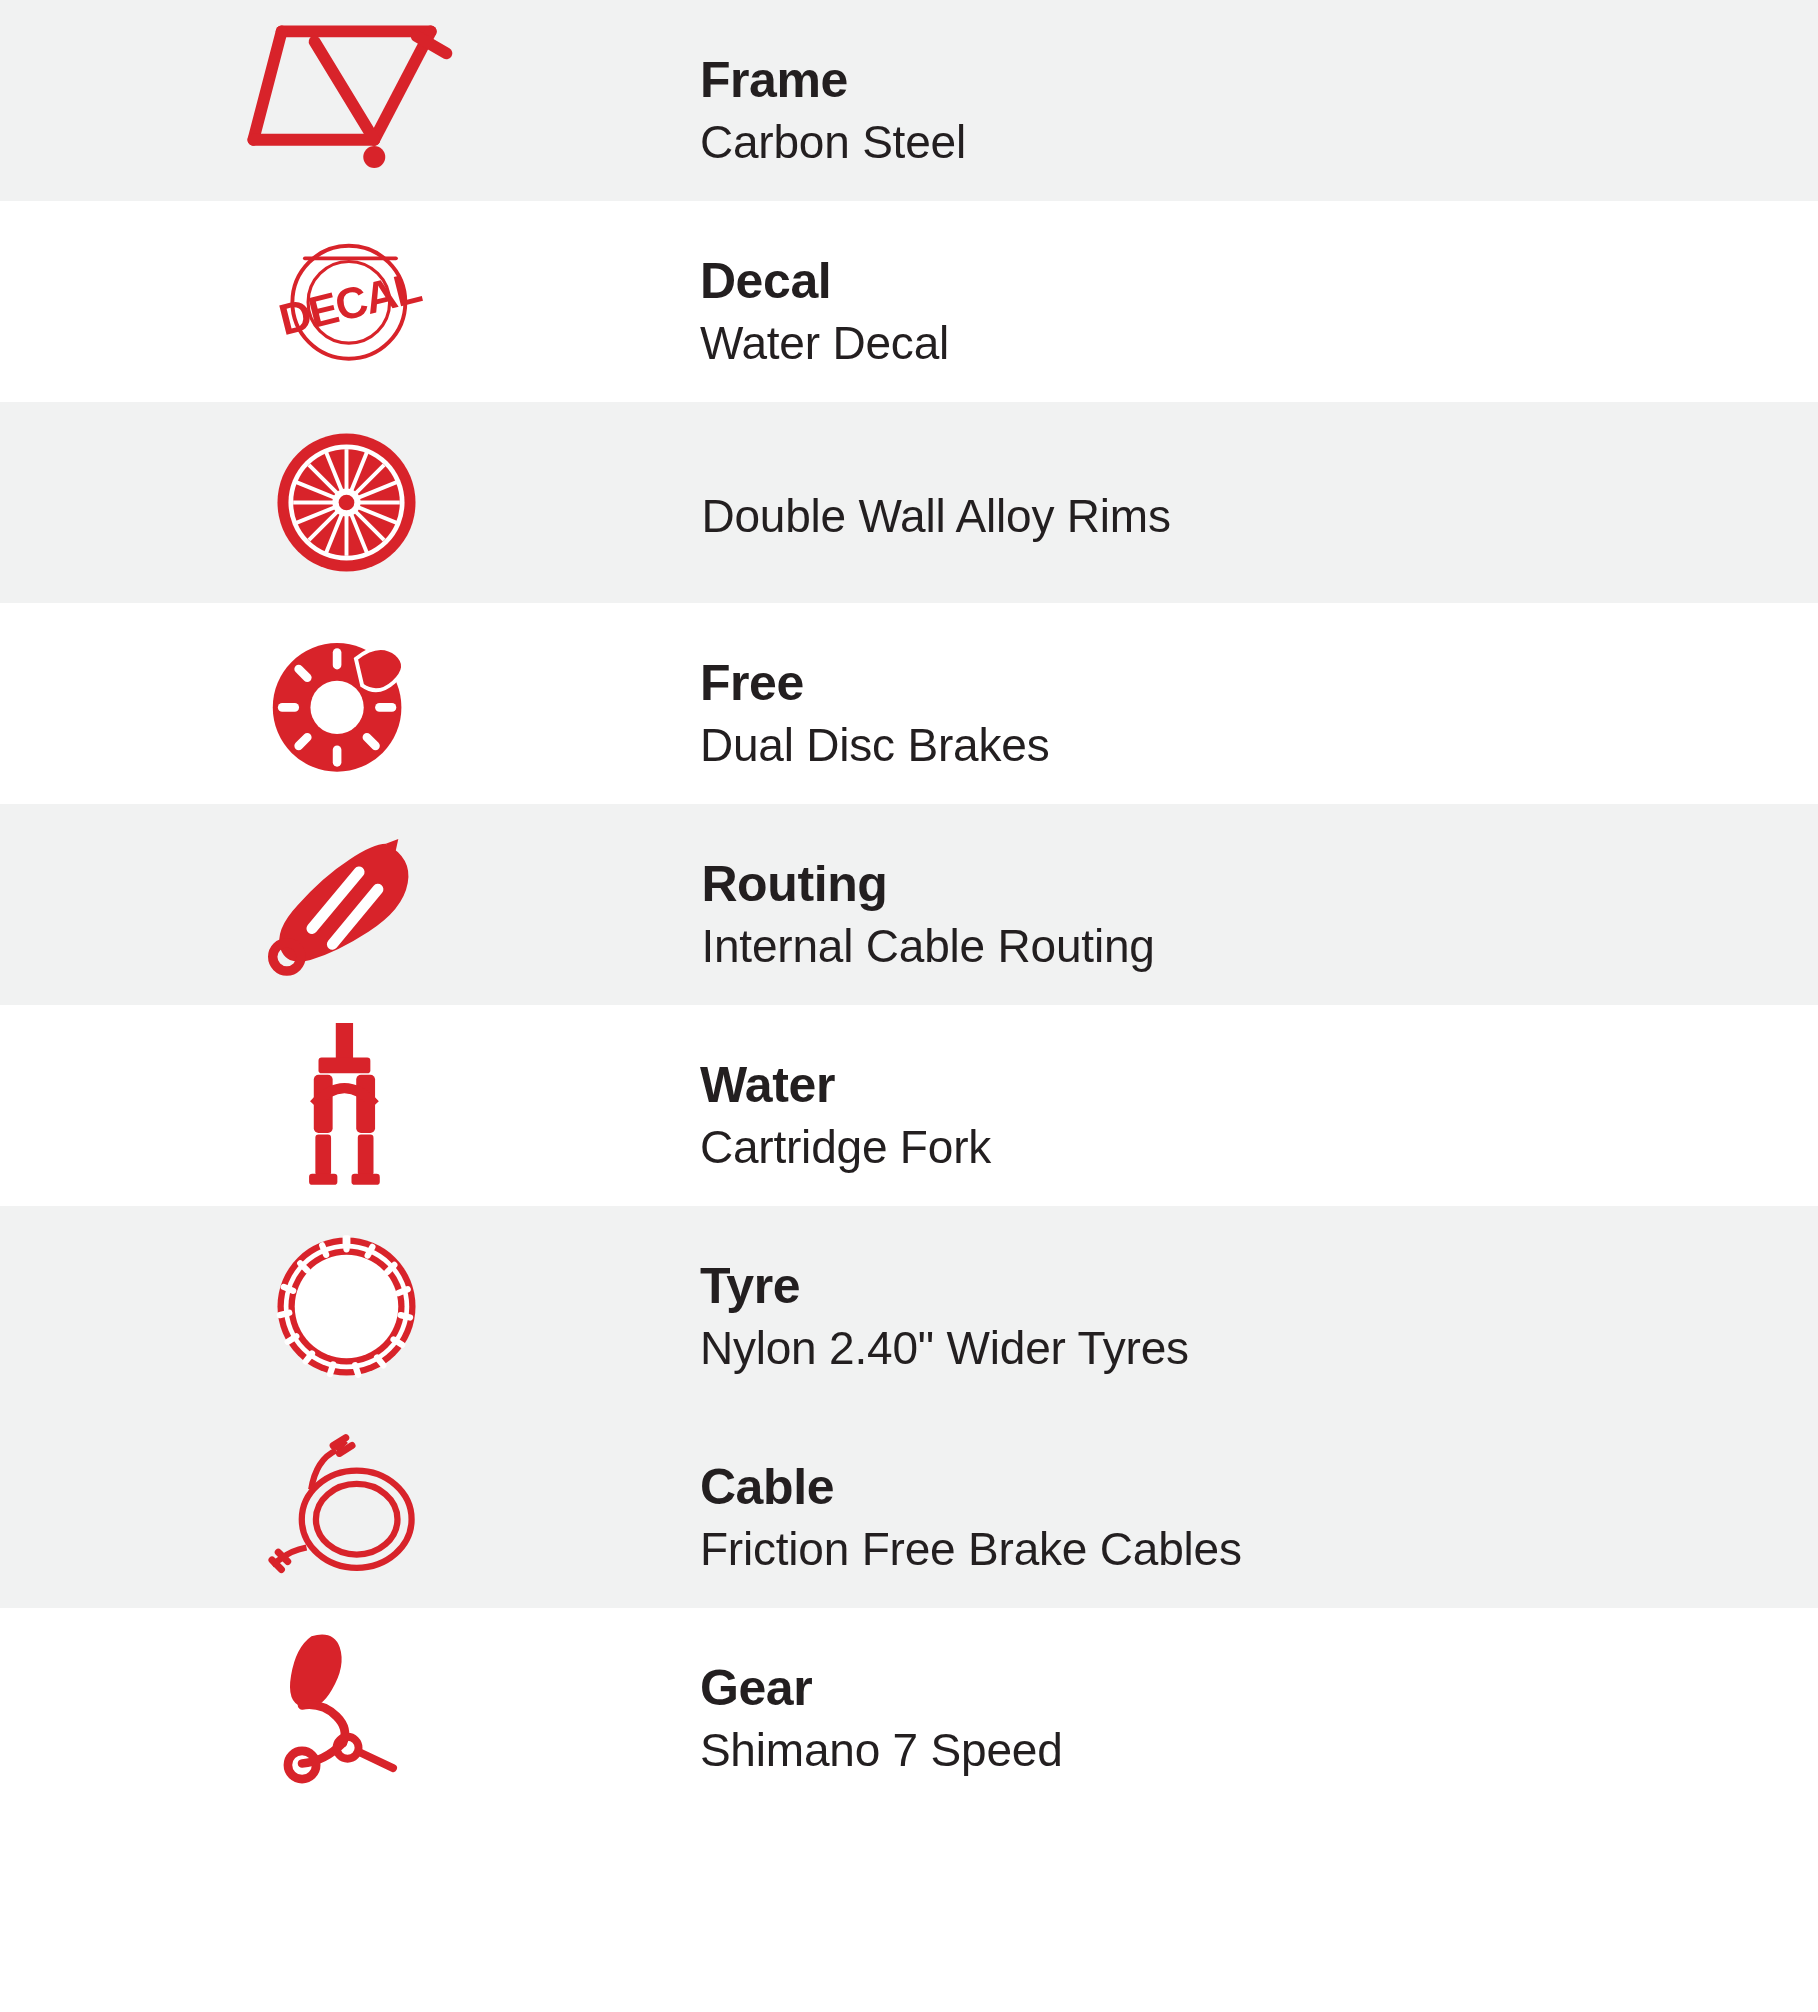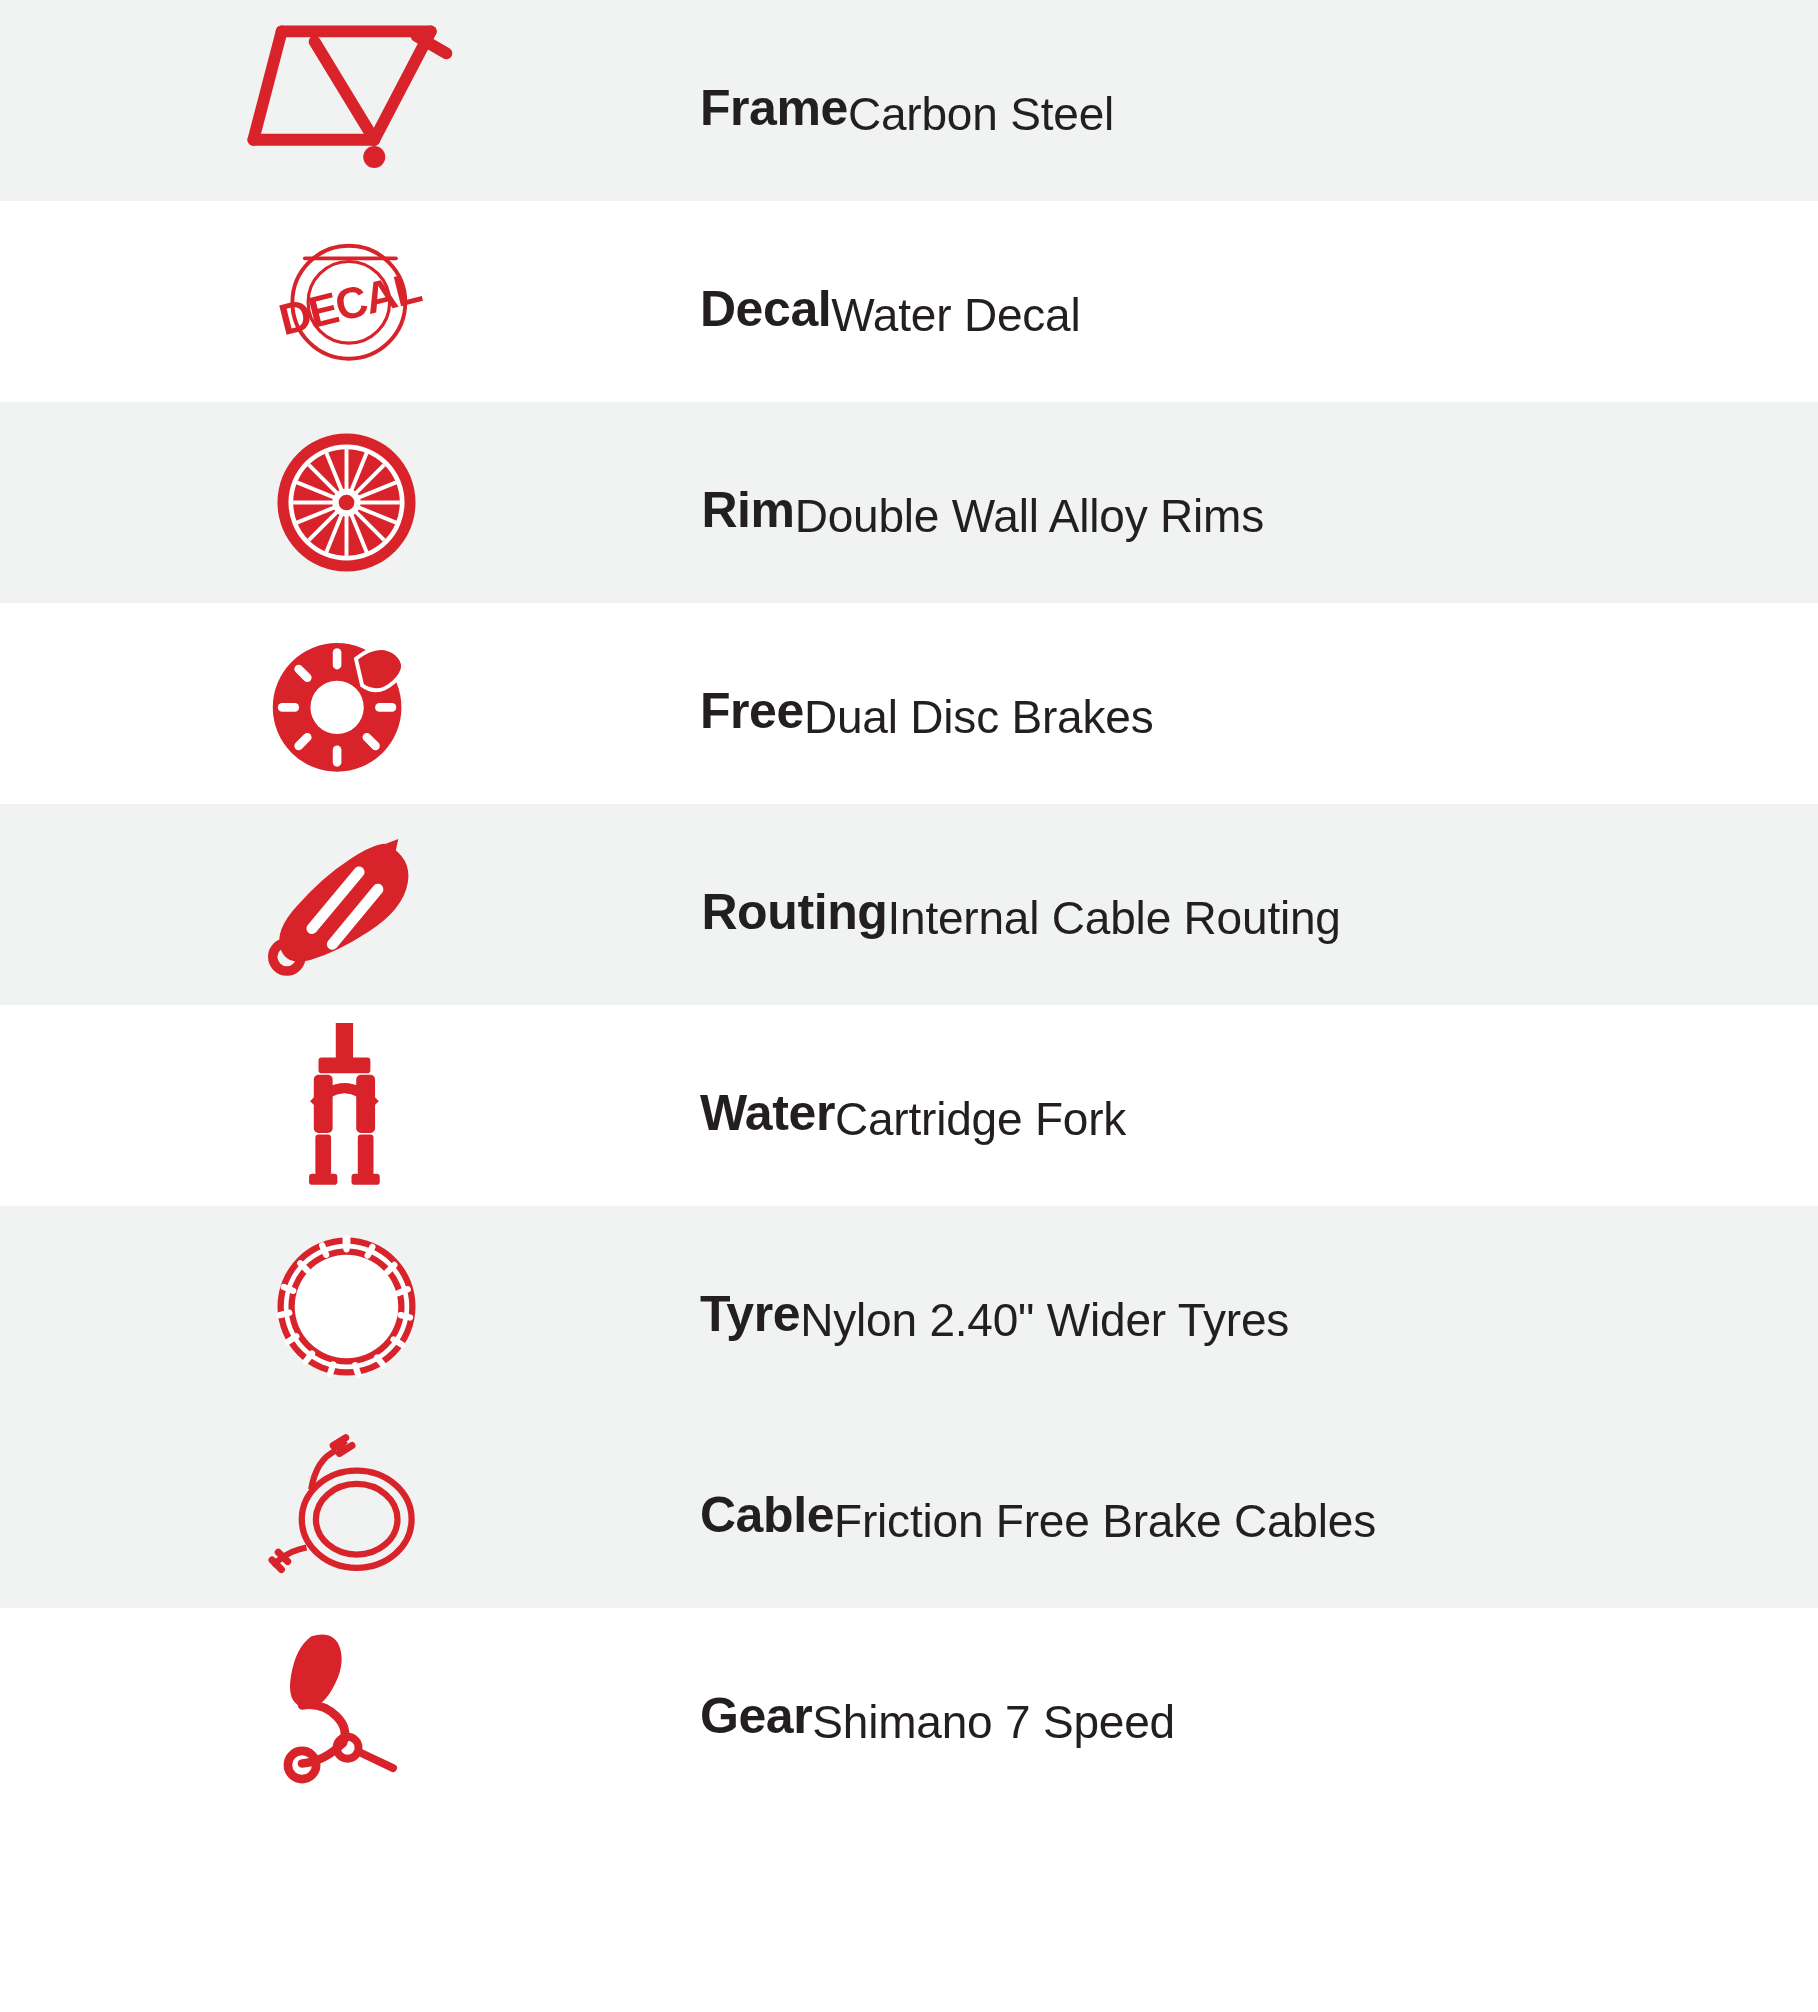--- a/index.html
+++ b/index.html
@@ -37,21 +37,21 @@
     align-items: center;
     justify-content: center;
     box-sizing: border-box;
   }
   .icon-cell svg {
     display: block;
   }
   .text-cell {
     flex: 1;
     display: flex;
-    flex-direction: row;
+    flex-direction: column;
     justify-content: flex-start;
     padding-left: 7.9px;
     box-sizing: border-box;
     margin-top: 21px;
   }
   .spec-title {
     font-size: 50px;
     font-weight: bold;
     color: #231f20;
     line-height: 1.12;
@@ -123,21 +123,20 @@
           <line x1="69" y1="31" x2="121" y2="159"></line>
           <line x1="121" y1="31" x2="69" y2="159"></line>
           <line x1="31" y1="69" x2="159" y2="121"></line>
           <line x1="31" y1="121" x2="159" y2="69"></line>
         </g>
         <circle cx="95" cy="95" r="18" fill="#ffffff"></circle>
         <circle cx="95" cy="95" r="10" fill="#d8232a"></circle>
       </svg>
     </div>
     <div class="text-cell nudge-2">
-      <div class="spec-title">Rim</div>
       <div class="spec-desc"> Double Wall Alloy Rims</div>
     </div>
   </div>
 
   <div class="spec-row plain">
     <div class="icon-cell">
       <svg width="157" height="149" viewBox="0 0 200 190" fill="none">
         <circle cx="88" cy="100" r="82" fill="#d8232a"></circle>
         <circle cx="88" cy="100" r="34" fill="#ffffff"></circle>
         <g stroke="#ffffff" stroke-width="11" stroke-linecap="round">

